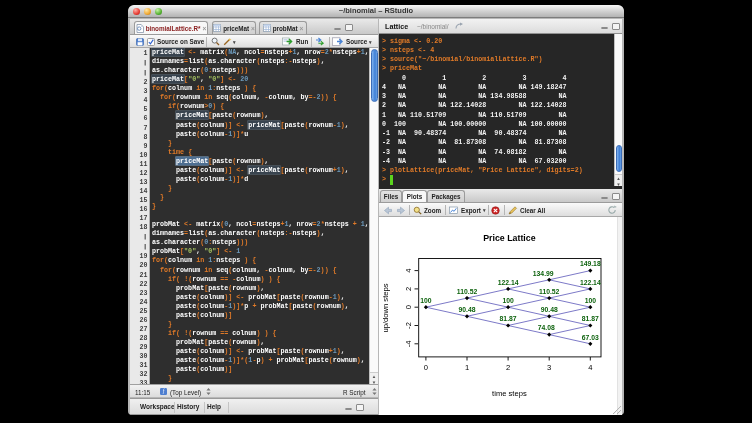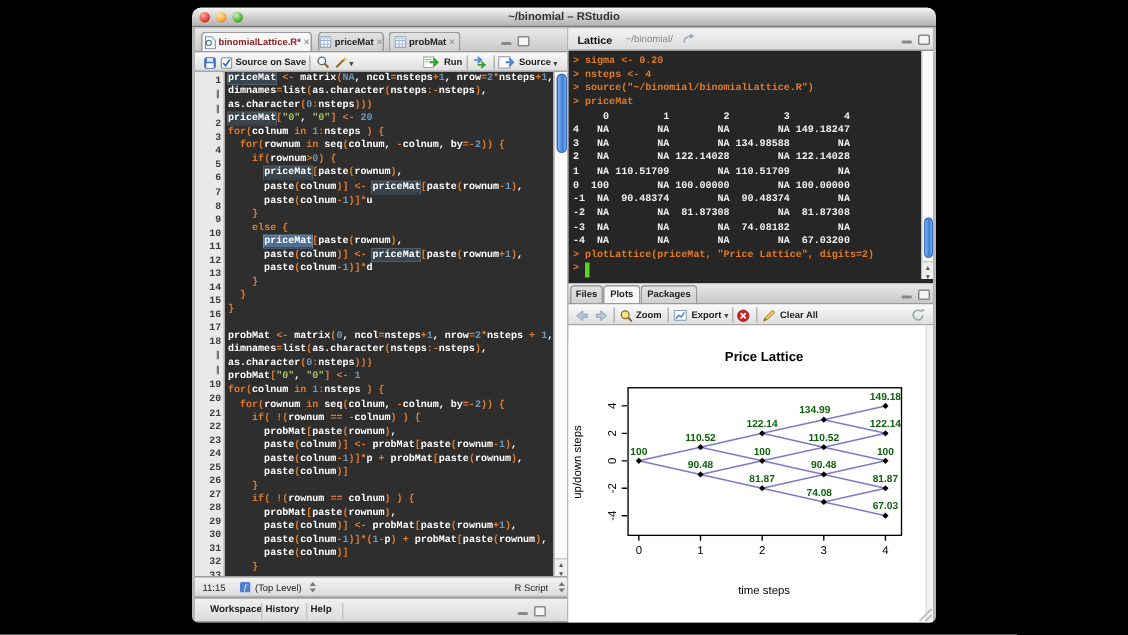--- a/index.html
+++ b/index.html
@@ -190,21 +190,21 @@
 dimnames<i class="k">=</i>list<i class="k">(</i>as.character<i class="k">(</i>nsteps<i class="k">:</i><i class="k">-</i>nsteps<i class="k">)</i>,
 as.character<i class="k">(</i><i class="n">0</i><i class="k">:</i>nsteps<i class="k">)</i><i class="k">)</i><i class="k">)</i>
 <i class="hl">priceMat</i><i class="k">[</i><i class="s">"0"</i>, <i class="s">"0"</i><i class="k">]</i> <i class="k">&lt;</i><i class="k">-</i> <i class="n">20</i>
 <i class="k">for</i><i class="k">(</i>colnum <i class="k">in</i> <i class="n">1</i><i class="k">:</i>nsteps <i class="k">)</i> <i class="k">{</i>
   <i class="k">for</i><i class="k">(</i>rownum <i class="k">in</i> seq<i class="k">(</i>colnum, <i class="k">-</i>colnum, by<i class="k">=</i><i class="k">-</i><i class="n">2</i><i class="k">)</i><i class="k">)</i> <i class="k">{</i>
     <i class="k">if</i><i class="k">(</i>rownum<i class="k">&gt;</i><i class="n">0</i><i class="k">)</i> <i class="k">{</i>
       <i class="hl">priceMat</i><i class="k">[</i>paste<i class="k">(</i>rownum<i class="k">)</i>,
       paste<i class="k">(</i>colnum<i class="k">)</i><i class="k">]</i> <i class="k">&lt;</i><i class="k">-</i> <i class="hl">priceMat</i><i class="k">[</i>paste<i class="k">(</i>rownum<i class="k">-</i><i class="n">1</i><i class="k">)</i>,
       paste<i class="k">(</i>colnum<i class="k">-</i><i class="n">1</i><i class="k">)</i><i class="k">]</i><i class="k">*</i>u
     <i class="k">}</i>
-    <i class="k">else</i> <i class="k">{</i>
+    <i class="k">time</i> <i class="k">{</i>
       <i class="sel">priceMat</i><i class="k">[</i>paste<i class="k">(</i>rownum<i class="k">)</i>,
       paste<i class="k">(</i>colnum<i class="k">)</i><i class="k">]</i> <i class="k">&lt;</i><i class="k">-</i> <i class="hl">priceMat</i><i class="k">[</i>paste<i class="k">(</i>rownum<i class="k">+</i><i class="n">1</i><i class="k">)</i>,
       paste<i class="k">(</i>colnum<i class="k">-</i><i class="n">1</i><i class="k">)</i><i class="k">]</i><i class="k">*</i>d
     <i class="k">}</i>
   <i class="k">}</i>
 <i class="k">}</i>
 
 probMat <i class="k">&lt;</i><i class="k">-</i> matrix<i class="k">(</i><i class="n">0</i>, ncol<i class="k">=</i>nsteps<i class="k">+</i><i class="n">1</i>, nrow<i class="k">=</i><i class="n">2</i><i class="k">*</i>nsteps <i class="k">+</i> <i class="n">1</i>,
 dimnames<i class="k">=</i>list<i class="k">(</i>as.character<i class="k">(</i>nsteps<i class="k">:</i><i class="k">-</i>nsteps<i class="k">)</i>,
 as.character<i class="k">(</i><i class="n">0</i><i class="k">:</i>nsteps<i class="k">)</i><i class="k">)</i><i class="k">)</i>

